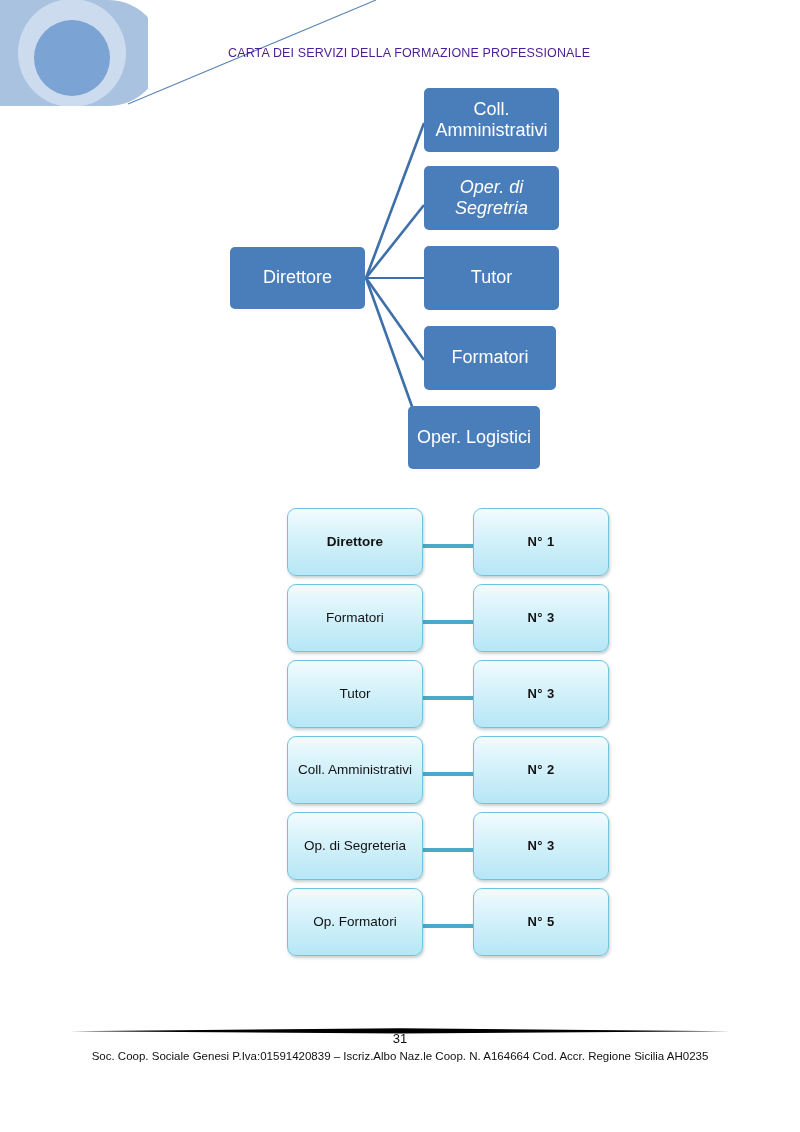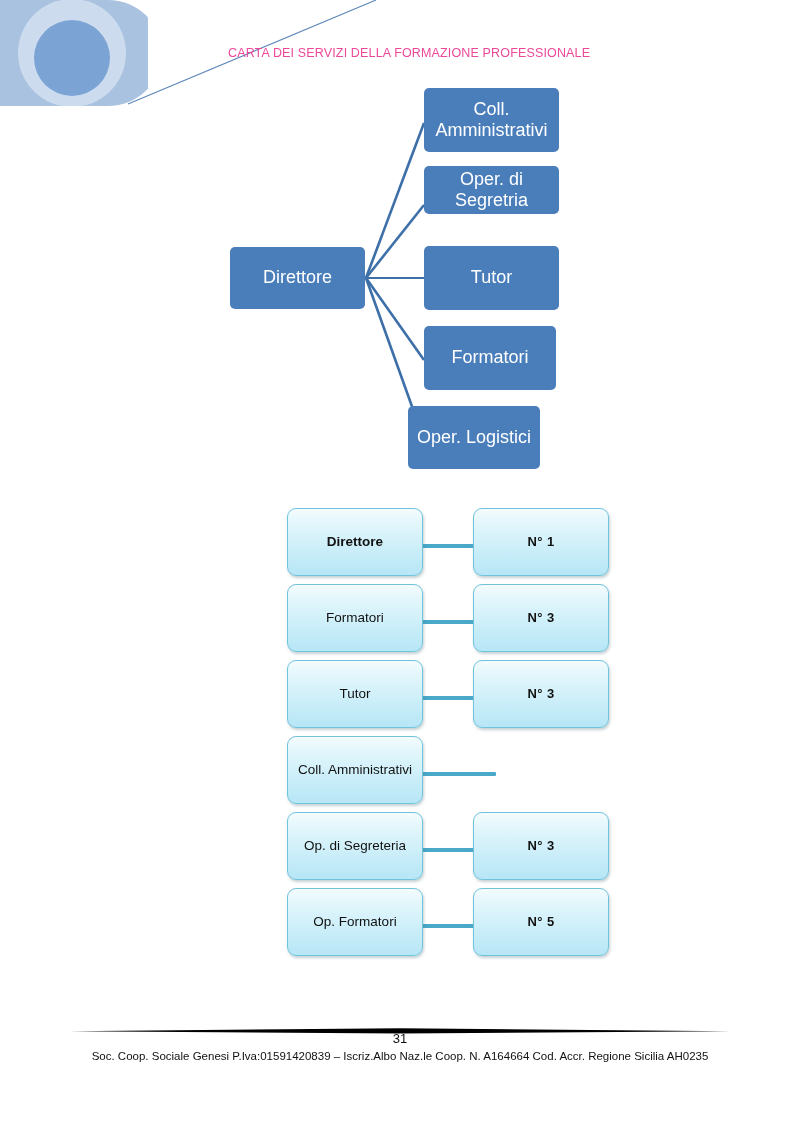--- a/index.html
+++ b/index.html
@@ -27,21 +27,21 @@
     height: 106px;
     overflow: hidden;
     pointer-events: none;
   }
   #header-title {
     position: absolute;
     left: 228px;
     top: 46px;
     font-size: 12.5px;
     letter-spacing: 0.15px;
-    color: #ec4899;
+    color: #4c1d95;
     font-family: "Liberation Sans", sans-serif;
     white-space: nowrap;
   }
   #header-rule {
     position: absolute;
     left: 120px;
     top: 0;
     width: 270px;
     height: 106px;
     pointer-events: none;
@@ -183,21 +183,21 @@
         <line x1="366" y1="278" x2="424" y2="278" stroke-width="1.8"></line>
         <line x1="366" y1="278" x2="424" y2="360"></line>
         <line x1="366" y1="278" x2="424" y2="440"></line>
       </g>
     </svg>
 
     <div class="org-box" style="left:230px; top:247px; width:135px; height:62px;">Direttore</div>
 
     <div class="org-box" style="left:424px; top:88px; width:135px; height:64px;">Coll. Amministrativi</div>
 
-    <div class="org-box" style="left:424px; top:166px; width:135px; height:48px;">Oper. di Segretria</div>
+    <div class="org-box" style="left:424px; top:166px; width:135px; height:64px;font-style:italic;">Oper. di Segretria</div>
 
     <div class="org-box" style="left:424px; top:246px; width:135px; height:64px;">Tutor</div>
 
     <div class="org-box" style="left:424px; top:326px; width:132px; height:64px;">Formatori</div>
 
     <div class="org-box" style="left:408px; top:406px; width:132px; height:63px;">Oper. Logistici</div>
   </div>
 
   <div id="staff-table">
 
@@ -221,20 +221,23 @@
       <div class="staff-connector"></div>
       <div class="light-box left">Tutor</div>
       <div class="light-box right">
         <span class="count-text">N° 3</span>
       </div>
     </div>
 
     <div class="staff-row">
       <div class="staff-connector"></div>
       <div class="light-box left">Coll. Amministrativi</div>
+      <div class="light-box right">
+        <span class="count-text">N° 2</span>
+      </div>
     </div>
 
     <div class="staff-row">
       <div class="staff-connector"></div>
       <div class="light-box left">Op. di Segreteria</div>
       <div class="light-box right">
         <span class="count-text">N° 3</span>
       </div>
     </div>
 

